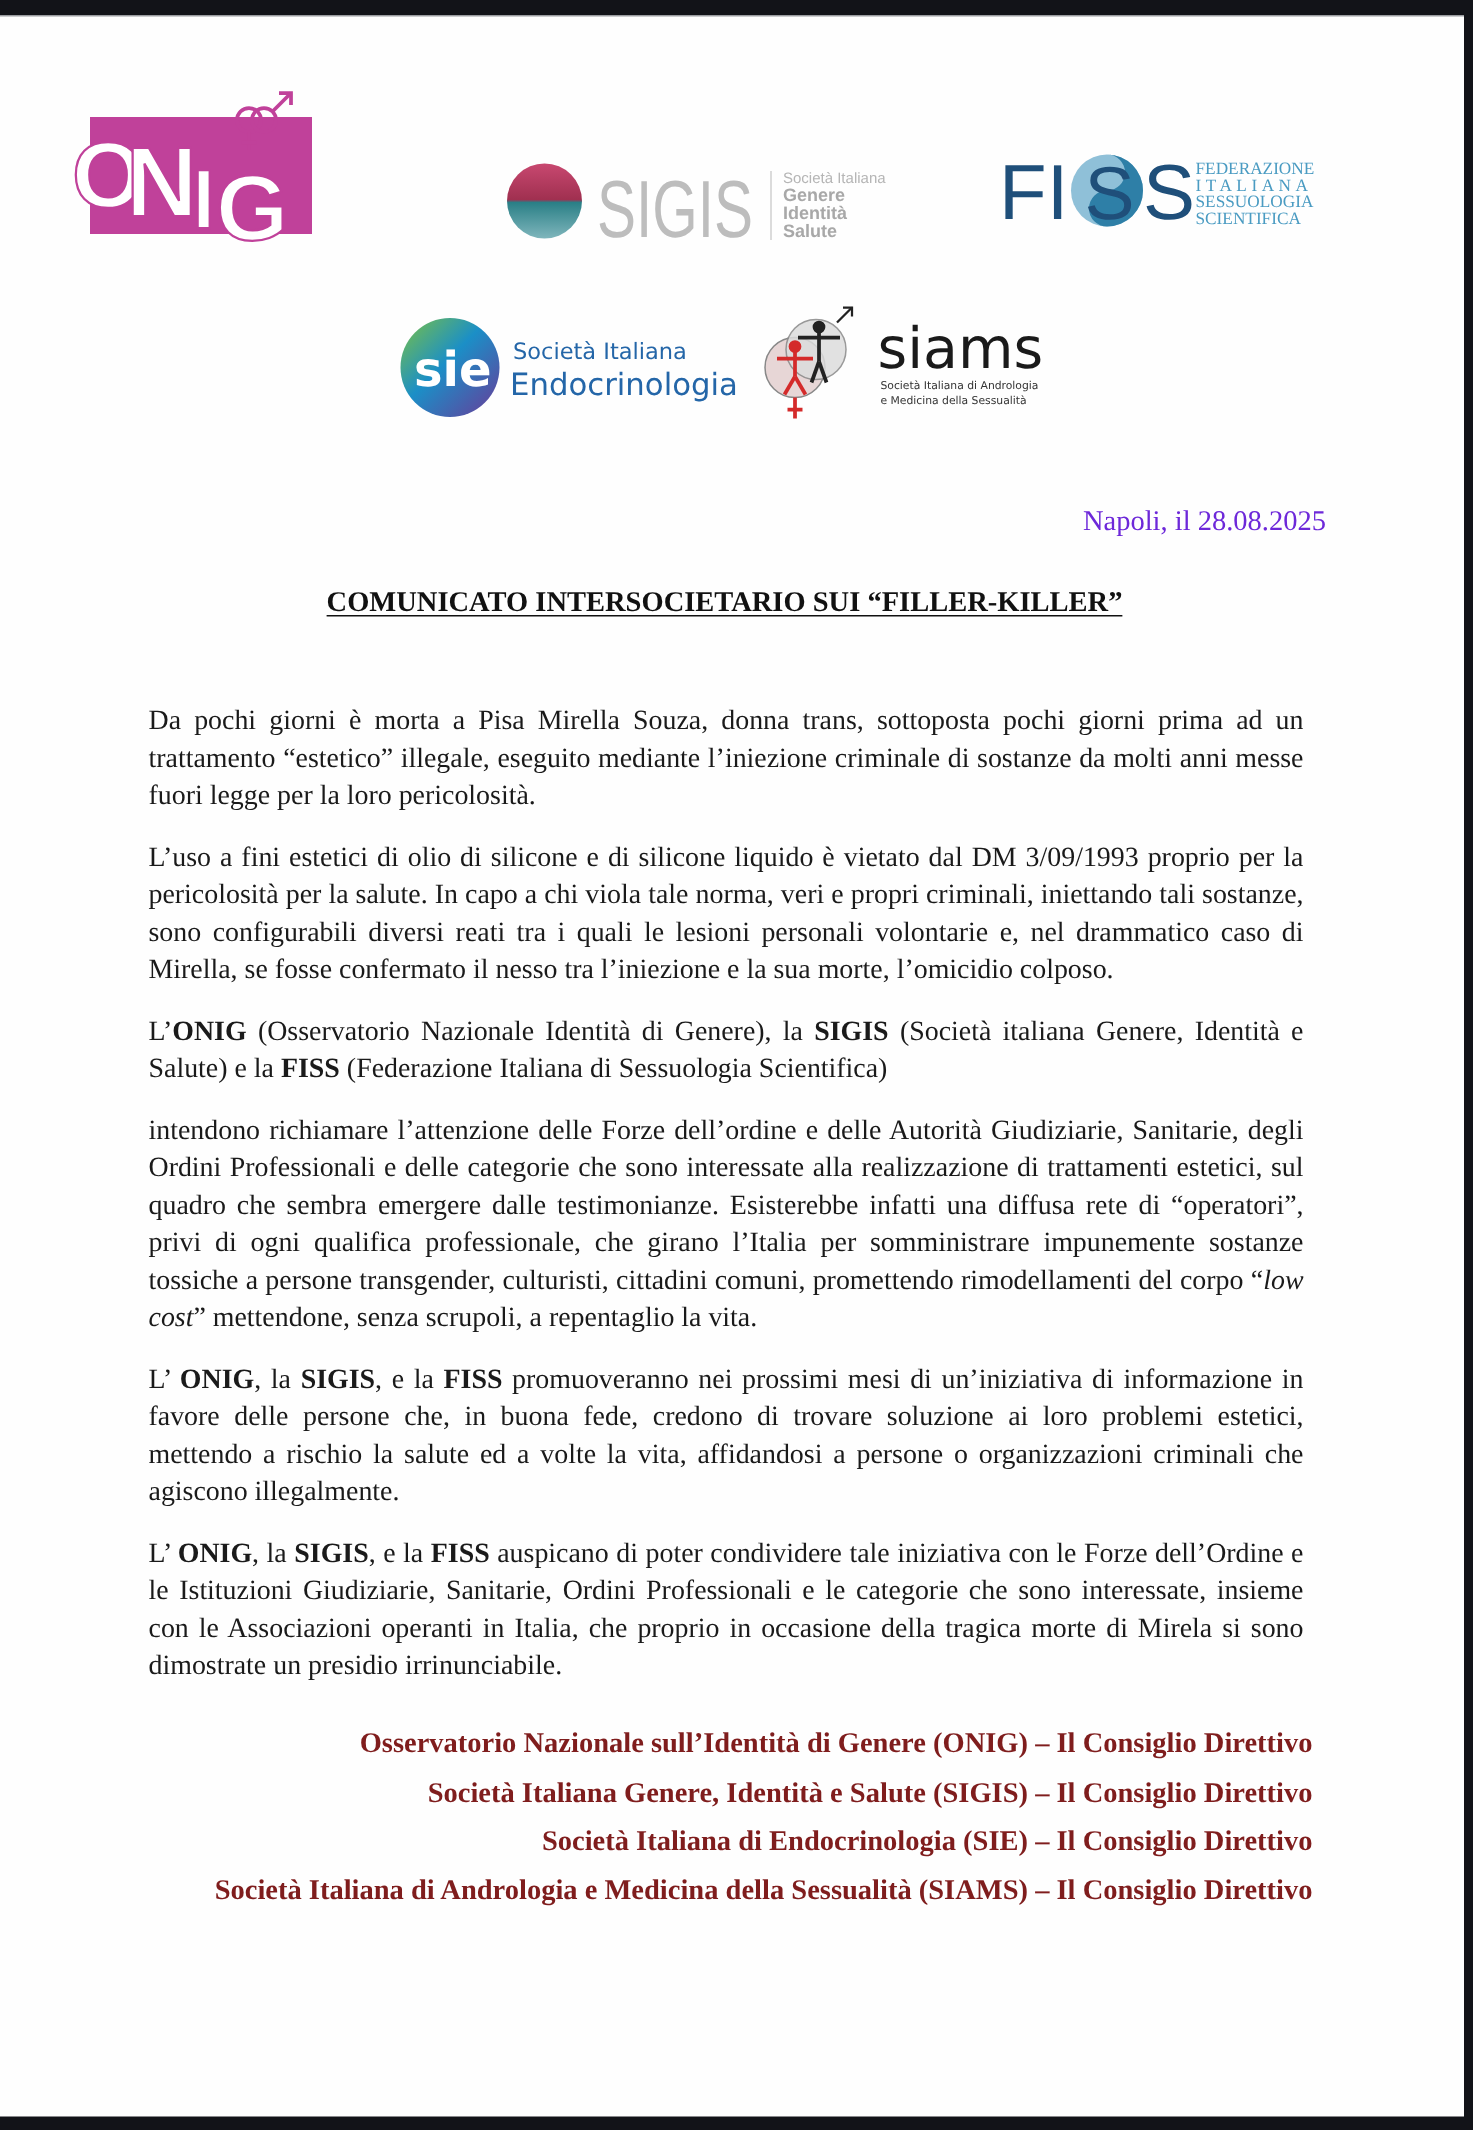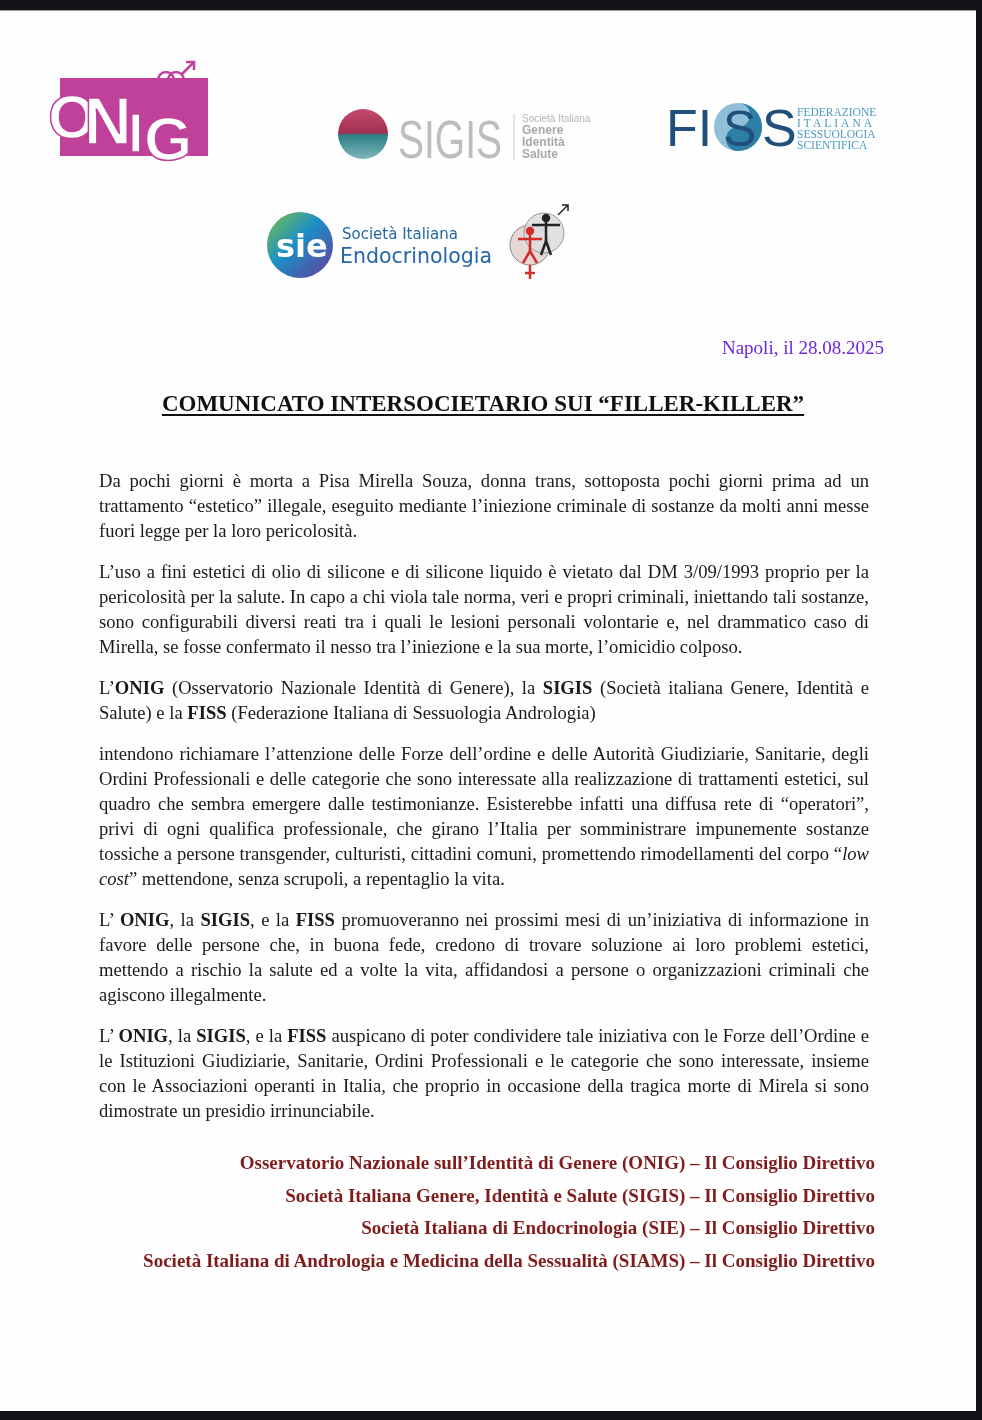--- a/index.html
+++ b/index.html
@@ -20,21 +20,21 @@
   .sie { position: absolute; left: 266px; top: 0; width: 250px; height: 80px; }
   .vitruvian { position: absolute; left: 508px; top: 0; width: 62px; height: 80px; }
   .siams { position: absolute; left: 585px; top: 6px; width: 140px; height: 70px; }
 
   .date {
     position: absolute; right: 92px; top: 326px;
     font-size: 19px; color: #6d28d9;
   }
   .title {
     position: absolute; left: 0; width: 966px; top: 380px; text-align: center;
-    font-size: 23px; font-weight: bold; text-decoration: underline;
+    font-size: 19px; font-weight: bold; text-decoration: underline;
     text-underline-offset: 3px; color: #111;
   }
   .body {
     position: absolute; left: 83px; top: 441px; width: 802px;
     font-size: 18.6px; line-height: 25px; color: #1a1a1a; text-align: justify;
   }
   .body p { margin: 16px; }
   .body b { font-weight: bold; }
   .signatures {
     position: absolute; left: 95px; width: 780px; top: 1136px;
@@ -135,30 +135,37 @@
         <line x1="22" y1="50" x2="29" y2="62"></line>
         <line x1="22" y1="64" x2="22" y2="78"></line>
         <line x1="17" y1="72" x2="27" y2="72"></line>
       </g>
       <g stroke="#222" stroke-width="1.5" fill="none">
         <line x1="50" y1="14" x2="60" y2="4"></line>
         <polyline points="54,4 60,4 60,10"></polyline>
       </g>
     </svg>
 
+    <div class="siams">
+      <svg width="140" height="70" viewBox="0 0 140 70">
+        <text x="0" y="38" font-family="DejaVu Sans, sans-serif" font-size="38" fill="#1a1a1a">siams</text>
+        <text x="2" y="52" font-family="DejaVu Sans, sans-serif" font-size="7.2" fill="#333">Società Italiana di Andrologia</text>
+        <text x="2" y="62" font-family="DejaVu Sans, sans-serif" font-size="7.2" fill="#333">e Medicina della Sessualità</text>
+      </svg>
+    </div>
   </div>
 
   <div class="date">Napoli, il 28.08.2025</div>
 
   <div class="title">COMUNICATO INTERSOCIETARIO SUI “FILLER-KILLER”</div>
 
   <div class="body" id="body-container">
       <p><span>Da pochi giorni è morta a Pisa Mirella Souza, donna trans, sottoposta pochi giorni prima ad un trattamento “estetico” illegale, eseguito mediante l’iniezione criminale di sostanze da molti anni messe fuori legge per la loro pericolosità.</span></p>
       <p><span>L’uso a fini estetici di olio di silicone e di silicone liquido è vietato dal DM 3/09/1993 proprio per la pericolosità per la salute. In capo a chi viola tale norma, veri e propri criminali, iniettando tali sostanze, sono configurabili diversi reati tra i quali le lesioni personali volontarie e, nel drammatico caso di Mirella, se fosse confermato il nesso tra l’iniezione e la sua morte, l’omicidio colposo.</span></p>
-      <p><span>L’</span><b>ONIG</b><span> (Osservatorio Nazionale Identità di Genere), la </span><b>SIGIS</b><span> (Società italiana Genere, Identità e Salute) e la </span><b>FISS</b><span> (Federazione Italiana di Sessuologia Andrologia)</span></p>
+      <p><span>L’</span><b>ONIG</b><span> (Osservatorio Nazionale Identità di Genere), la </span><b>SIGIS</b><span> (Società italiana Genere, Identità e Salute) e la </span><b>FISS</b><span> (Federazione Italiana di Sessuologia Scientifica)</span></p>
       <p><span>intendono richiamare l’attenzione delle Forze dell’ordine e delle Autorità Giudiziarie, Sanitarie, degli Ordini Professionali e delle categorie che sono interessate alla realizzazione di trattamenti estetici, sul quadro che sembra emergere dalle testimonianze. Esisterebbe infatti una diffusa rete di “operatori”, privi di ogni qualifica professionale, che girano l’Italia per somministrare impunemente sostanze tossiche a persone transgender, culturisti, cittadini comuni, promettendo rimodellamenti del corpo “</span><i>low cost</i><span>” mettendone, senza scrupoli, a repentaglio la vita.</span></p>
       <p><span>L’ </span><b>ONIG</b><span>, la </span><b>SIGIS</b><span>, e la </span><b>FISS</b><span> promuoveranno nei prossimi mesi di un’iniziativa di informazione in favore delle persone che, in buona fede, credono di trovare soluzione ai loro problemi estetici, mettendo a rischio la salute ed a volte la vita, affidandosi a persone o organizzazioni criminali che agiscono illegalmente.</span></p>
       <p><span>L’ </span><b>ONIG</b><span>, la </span><b>SIGIS</b><span>, e la </span><b>FISS</b><span> auspicano di poter condividere tale iniziativa con le Forze dell’Ordine e le Istituzioni Giudiziarie, Sanitarie, Ordini Professionali e le categorie che sono interessate, insieme con le Associazioni operanti in Italia, che proprio in occasione della tragica morte di Mirela si sono dimostrate un presidio irrinunciabile.</span></p>
     </div>
 
   <div class="signatures">
     <div>Osservatorio Nazionale sull’Identità di Genere (ONIG) – Il Consiglio Direttivo</div>
     <div>Società Italiana Genere, Identità e Salute (SIGIS) – Il Consiglio Direttivo</div>
     <div>Società Italiana di Endocrinologia (SIE) – Il Consiglio Direttivo</div>
     <div>Società Italiana di Andrologia e Medicina della Sessualità (SIAMS) – Il Consiglio Direttivo</div>

